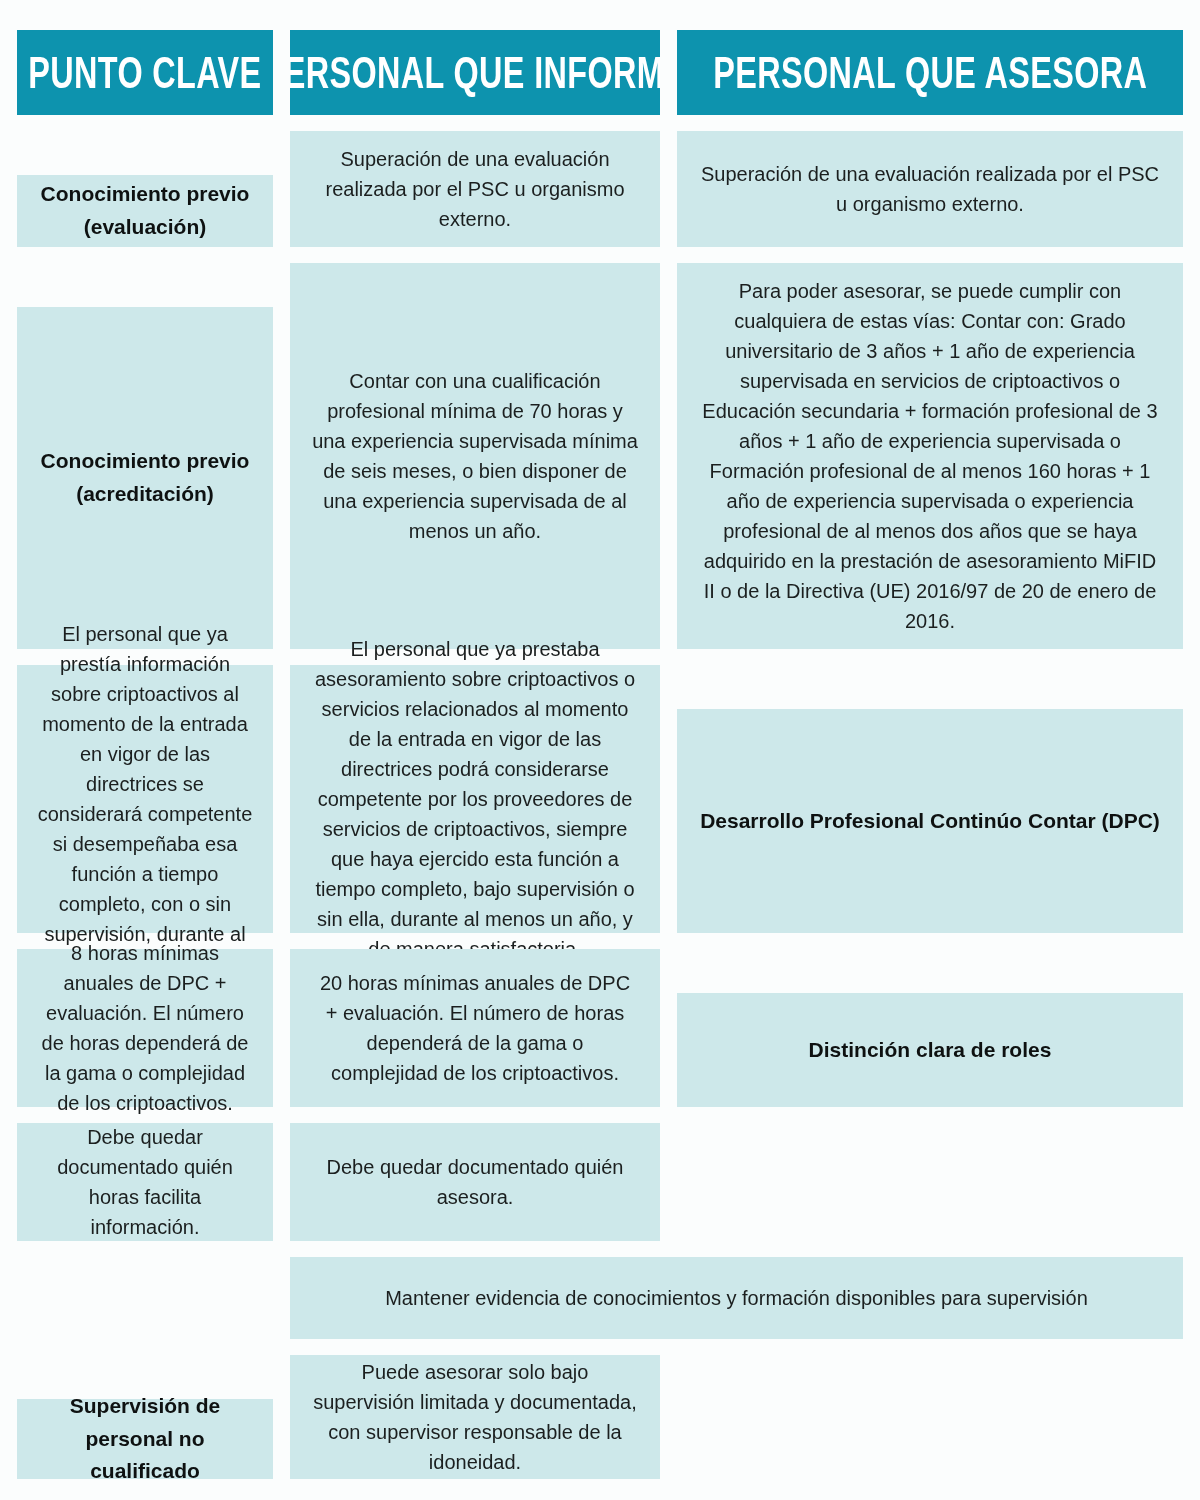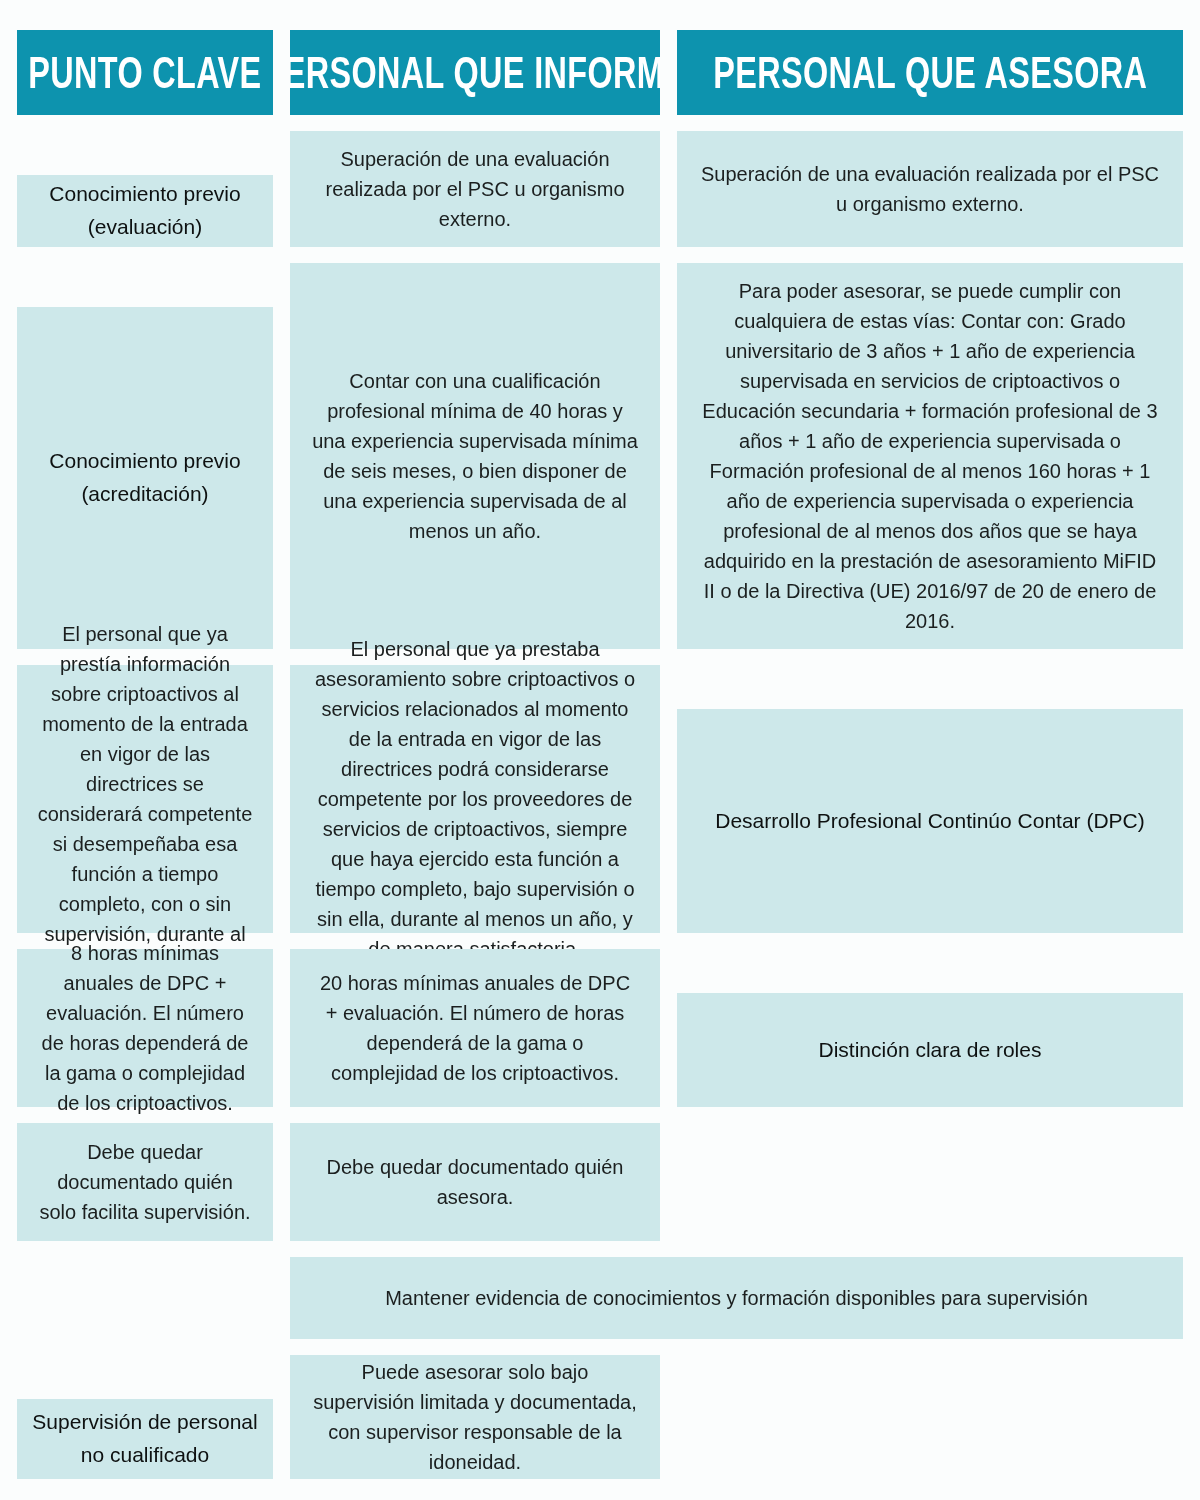--- a/index.html
+++ b/index.html
@@ -44,21 +44,21 @@
   .cell {
     background: #cde8ea;
     display: flex;
     align-items: center;
     justify-content: center;
     text-align: center;
     box-sizing: border-box;
     padding: 12px 20px;
   }
   .keycell {
-    font-weight: normal;
+    font-weight: bold;
     color: #0e1111;
     font-size: 21px;
     line-height: 1.55;
     padding: 12px 14px;
     margin-top: 44px;
   }
   .bodycell {
     color: #1b1f1f;
     font-size: 20px;
     line-height: 1.5;
@@ -80,32 +80,32 @@
     </div>
     <div class="hcell">
       <span class="htext">PERSONAL QUE ASESORA</span>
     </div>
 
     <div class="cell keycell">Conocimiento previo (evaluación)</div>
     <div class="cell bodycell">Superación de una evaluación realizada por el PSC u organismo externo.</div>
     <div class="cell bodycell col3pad">Superación de una evaluación realizada por el PSC u organismo externo.</div>
 
     <div class="cell keycell">Conocimiento previo (acreditación)</div>
-    <div class="cell bodycell">Contar con una cualificación profesional mínima de 40 horas y una experiencia supervisada mínima de seis meses, o bien disponer de una experiencia supervisada de al menos un año.</div>
+    <div class="cell bodycell">Contar con una cualificación profesional mínima de 70 horas y una experiencia supervisada mínima de seis meses, o bien disponer de una experiencia supervisada de al menos un año.</div>
     <div class="cell bodycell col3pad">Para poder asesorar, se puede cumplir con cualquiera de estas vías: Contar con: Grado universitario de 3 años + 1 año de experiencia supervisada en servicios de criptoactivos o Educación secundaria + formación profesional de 3 años + 1 año de experiencia supervisada o Formación profesional de al menos 160 horas + 1 año de experiencia supervisada o experiencia profesional de al menos dos años que se haya adquirido en la prestación de asesoramiento MiFID II o de la Directiva (UE) 2016/97 de 20 de enero de 2016.</div>
 
     <div class="cell bodycell">El personal que ya prestía información sobre criptoactivos al momento de la entrada en vigor de las directrices se considerará competente si desempeñaba esa función a tiempo completo, con o sin supervisión, durante al menos un año previo</div>
     <div class="cell bodycell col3pad">El personal que ya prestaba asesoramiento sobre criptoactivos o servicios relacionados al momento de la entrada en vigor de las directrices podrá considerarse competente por los proveedores de servicios de criptoactivos, siempre que haya ejercido esta función a tiempo completo, bajo supervisión o sin ella, durante al menos un año, y de manera satisfactoria.</div>
 
     <div class="cell keycell">Desarrollo Profesional Continúo Contar (DPC)</div>
     <div class="cell bodycell">8 horas mínimas anuales de DPC + evaluación. El número de horas dependerá de la gama o complejidad de los criptoactivos.</div>
     <div class="cell bodycell col3pad">20 horas mínimas anuales de DPC + evaluación. El número de horas dependerá de la gama o complejidad de los criptoactivos.</div>
 
     <div class="cell keycell">Distinción clara de roles</div>
-    <div class="cell bodycell">Debe quedar documentado quién solo facilita supervisión.</div>
+    <div class="cell bodycell">Debe quedar documentado quién horas facilita información.</div>
     <div class="cell bodycell col3pad">Debe quedar documentado quién asesora.</div>
 
     <div class="cell bodycell merged">Mantener evidencia de conocimientos y formación disponibles para supervisión</div>
 
     <div class="cell keycell">Supervisión de personal no cualificado</div>
     <div class="cell bodycell col3pad">Puede asesorar solo bajo supervisión limitada y documentada, con supervisor responsable de la idoneidad.</div>
 
   </div>
 </div>
 

